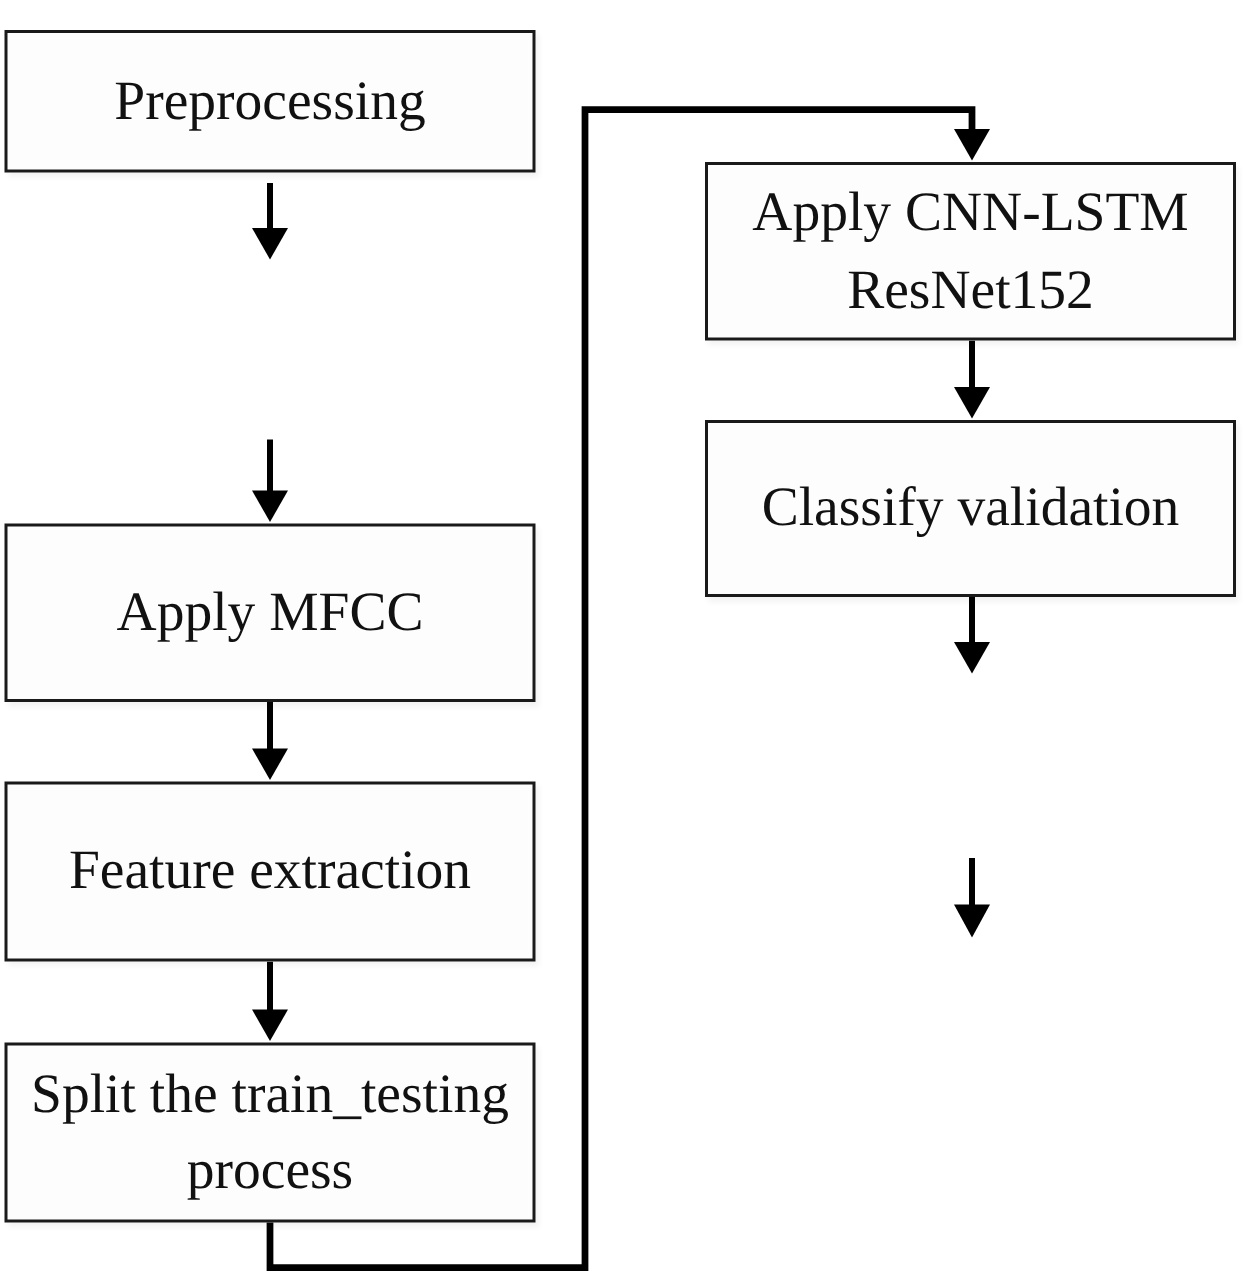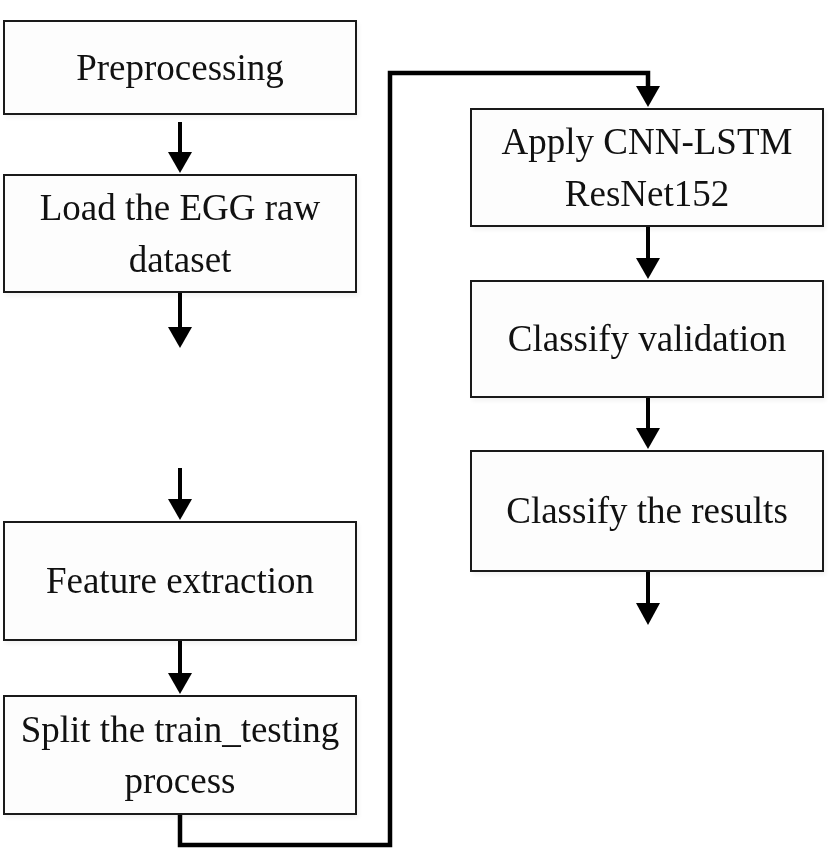--- a/index.html
+++ b/index.html
@@ -88,33 +88,30 @@
     </g>
     <g>
       <line x1="648" y1="572" x2="648" y2="605" stroke="#000000" stroke-width="4"></line>
       <polygon points="636,603 660,603 648,625" fill="#000000"></polygon>
     </g>
   </svg>
 
   <div class="node n-l1">
     <span>Preprocessing</span>
   </div>
-  <div class="node n-l2">
-    <span>Load the EGG raw dataset</span>
+  <div class="node n-l3">
+    <span>Apply MFCC</span>
   </div>
   <div class="node n-l4">
     <span>Feature extraction</span>
   </div>
   <div class="node n-l5">
     <span>Split the train_testing process</span>
   </div>
 
   <div class="node n-r1">
     <span>Apply CNN-LSTM ResNet152</span>
   </div>
   <div class="node n-r2">
     <span>Classify validation</span>
   </div>
-  <div class="node n-r3">
-    <span>Classify the results</span>
-  </div>
 
 </div>
 
 </body></html>

